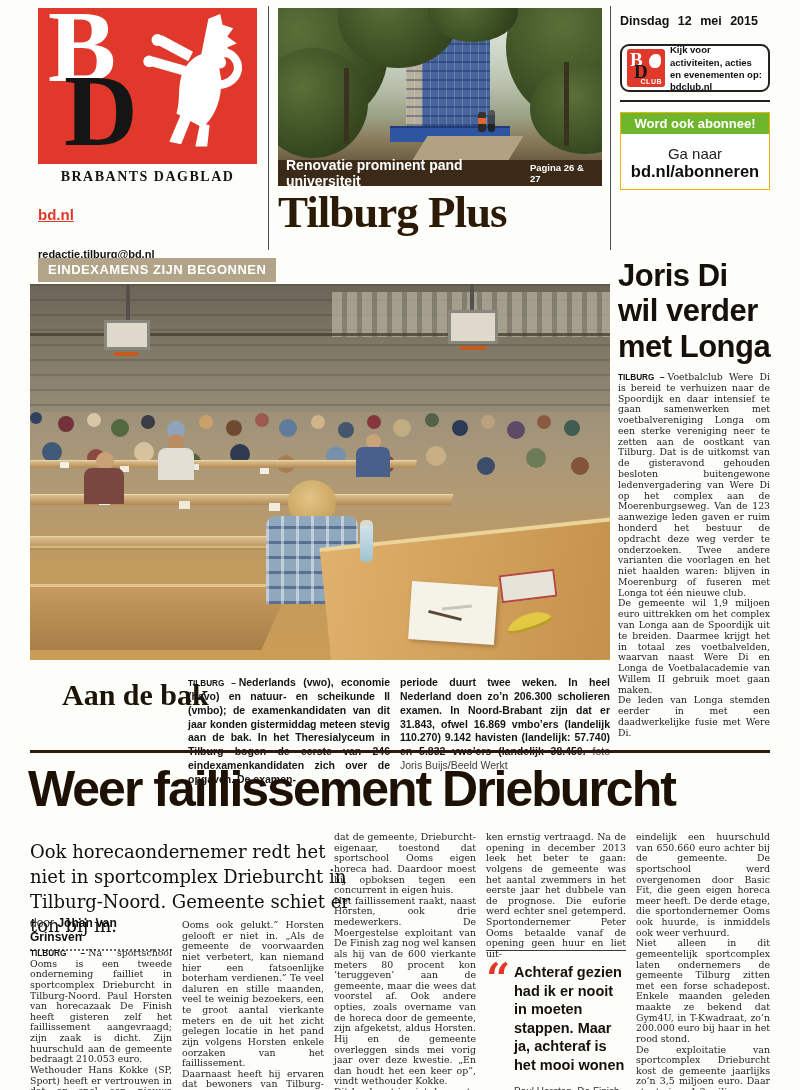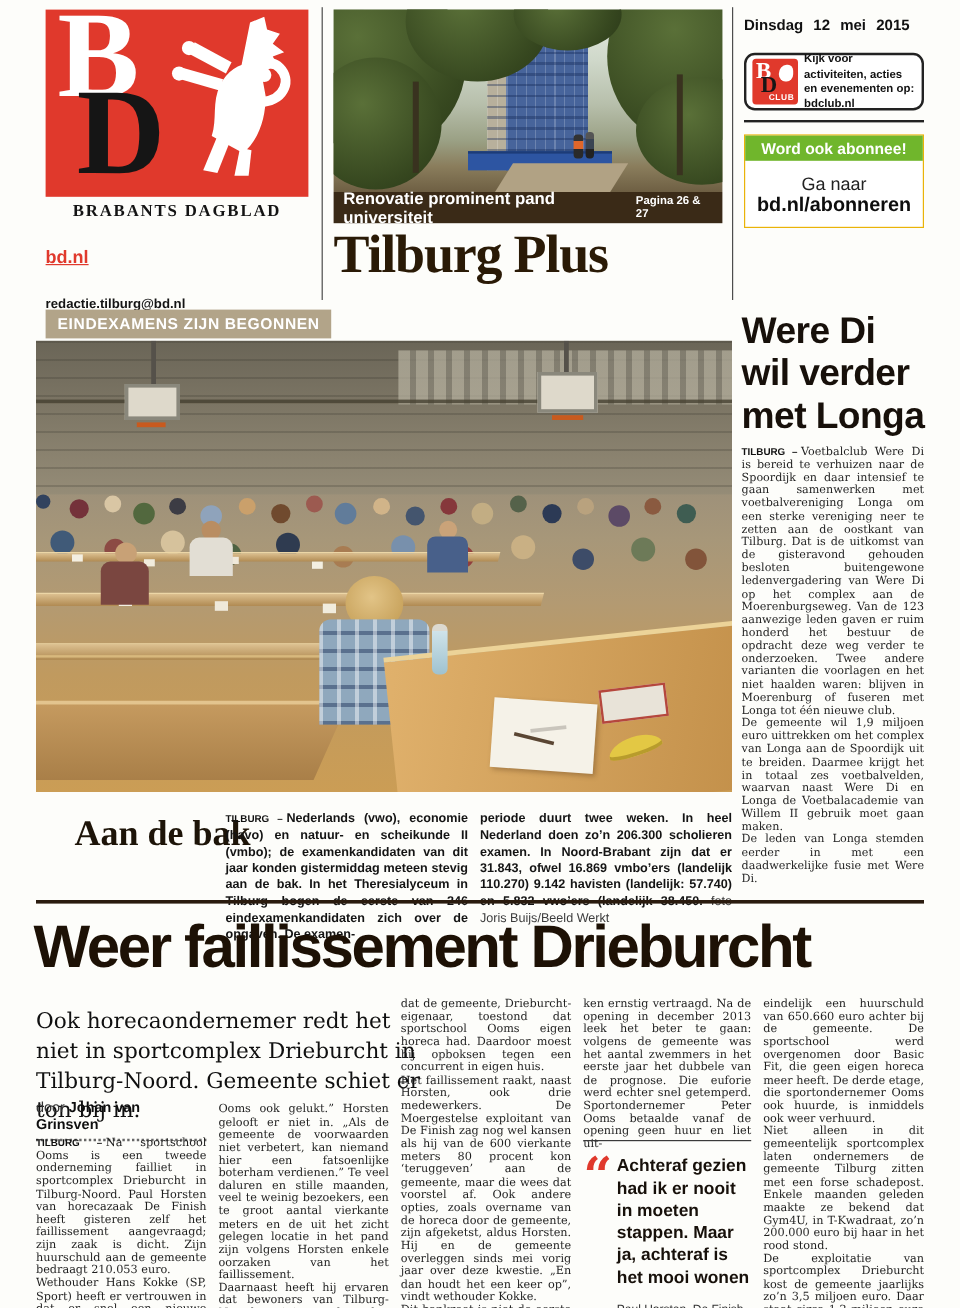--- a/index.html
+++ b/index.html
@@ -262,21 +262,21 @@
   <div class="abs caption-title">Aan de bak</div>
   <div class="abs cap-col cap1">
     <b class="dl">TILBURG –</b><span>Nederlands (vwo), economie (havo) en natuur- en scheikunde II (vmbo); de examenkandidaten van dit jaar konden gistermiddag meteen stevig aan de bak. In het Theresialyceum in Tilburg bogen de eerste van 246 eindexamenkandidaten zich over de opgaven. De examen-</span>
   </div>
   <div class="abs cap-col cap2">
     <span>periode duurt twee weken. In heel Nederland doen zo’n 206.300 scholieren examen. In Noord-Brabant zijn dat er 31.843, ofwel 16.869 vmbo’ers (landelijk 110.270) 9.142 havisten (landelijk: 57.740) en 5.832 vwo’ers (landelijk 38.450.</span>
     <span class="credit">foto Joris Buijs/Beeld Werkt</span>
   </div>
 
   <div class="abs wd-title">
-    <div>Were Di</div>
+    <div>Joris Di</div>
     <div>wil verder</div>
     <div>met Longa</div>
   </div>
   <div class="abs wd-body">
     <p><b class="dl">TILBURG –</b><span>Voetbalclub Were Di is bereid te verhuizen naar de Spoordijk en daar intensief te gaan samenwerken met voetbalvereniging Longa om een sterke vereniging neer te zetten aan de oostkant van Tilburg. Dat is de uitkomst van de gisteravond gehouden besloten buitengewone ledenvergadering van Were Di op het complex aan de Moerenburgseweg. Van de 123 aanwezige leden gaven er ruim honderd het bestuur de opdracht deze weg verder te onderzoeken. Twee andere varianten die voorlagen en het niet haalden waren: blijven in Moerenburg of fuseren met Longa tot één nieuwe club.</span></p>
     <p>De gemeente wil 1,9 miljoen euro uittrekken om het complex van Longa aan de Spoordijk uit te breiden. Daarmee krijgt het in totaal zes voetbalvelden, waarvan naast Were Di en Longa de Voetbalacademie van Willem II gebruik moet gaan maken.</p>
     <p>De leden van Longa stemden eerder in met een daadwerkelijke fusie met Were Di.</p>
   </div>
 
   <div class="abs rule-main"></div>

